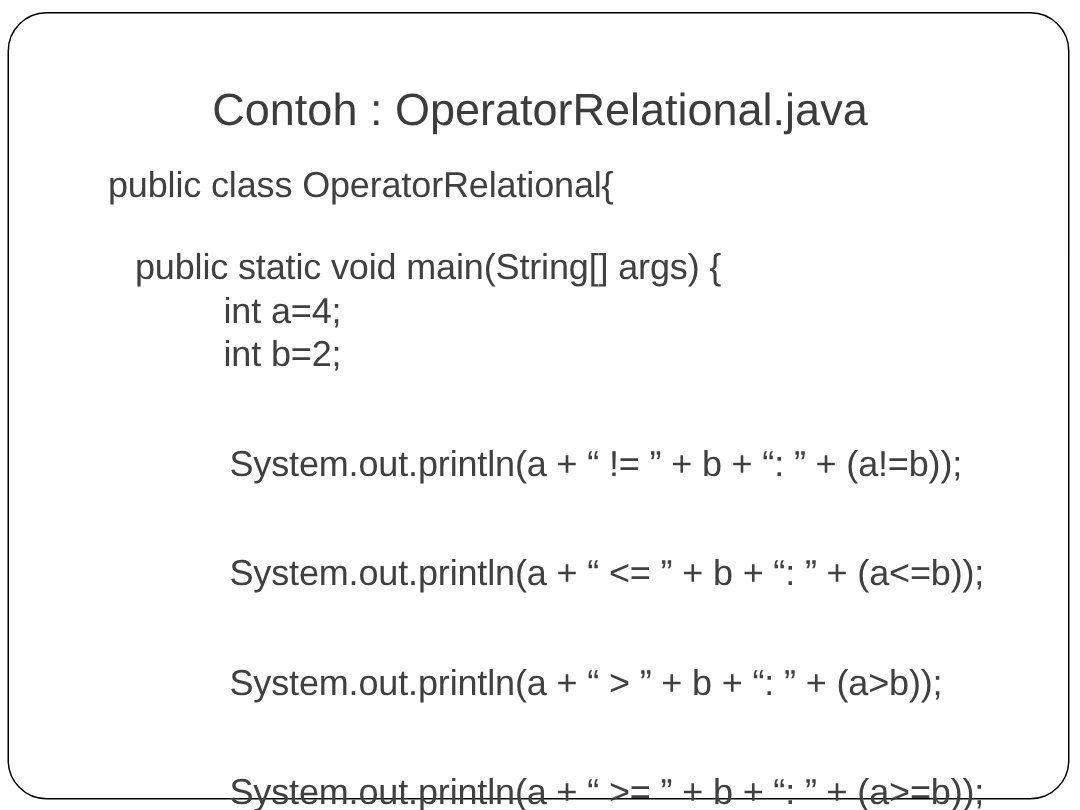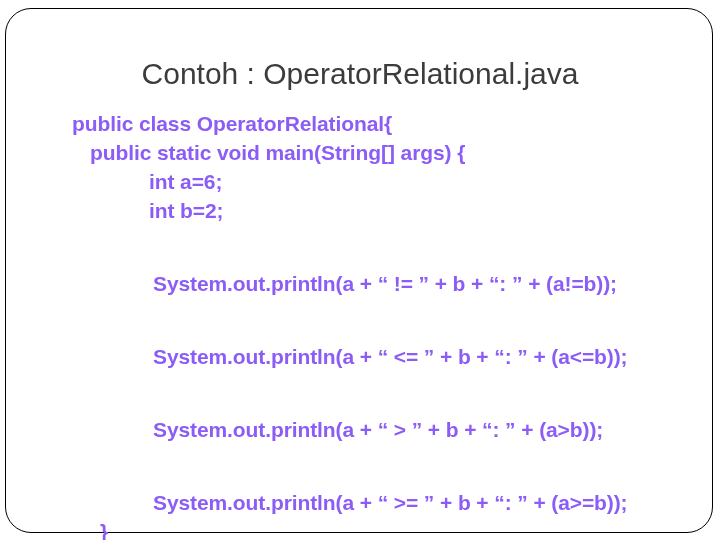--- a/index.html
+++ b/index.html
@@ -41,47 +41,47 @@
     letter-spacing: 0px;
     white-space: nowrap;
   }
   #code-block {
     position: absolute;
     left: 72px;
     top: 109px;
     width: 620px;
   }
   .code-line {
-    font-size: 21px;
+    font-size: 24px;
     line-height: 29px;
-    color: #8b5cf6;
+    color: #404040;
     white-space: pre;
-    font-weight: 700;
+    font-weight: 400;
     letter-spacing: -0.1px;
   }
   .ind-0 { padding-left: 0px; }
-  .ind-1 { padding-left: 18px; }
+  .ind-1 { padding-left: 18px; margin-top: 26px; }
   .ind-2 { padding-left: 77px; }
   .ind-3 { padding-left: 81px; margin-top: 44px; }
   .ind-brace-inner { padding-left: 28px; }
   .ind-brace-outer { padding-left: 5px; }
 </style>
 </head>
 <body>
 
 <div id="slide">
 
   <div id="slide-frame"></div>
 
   <div id="slide-title">Contoh : OperatorRelational.java</div>
 
   <div id="code-block">
       <div class="code-line ind-0">public class OperatorRelational{</div>
       <div class="code-line ind-1">public static void main(String[] args) {</div>
-      <div class="code-line ind-2">int a=6;</div>
+      <div class="code-line ind-2">int a=4;</div>
       <div class="code-line ind-2">int b=2;</div>
       <div class="code-line ind-3">System.out.println(a + “ != ” + b + “: ” + (a!=b));</div>
       <div class="code-line ind-3">System.out.println(a + “ &lt;= ” + b + “: ” + (a&lt;=b));</div>
       <div class="code-line ind-3">System.out.println(a + “ &gt; ” + b + “: ” + (a&gt;b));</div>
       <div class="code-line ind-3">System.out.println(a + “ &gt;= ” + b + “: ” + (a&gt;=b));</div>
       <div class="code-line ind-brace-inner">}</div>
       <div class="code-line ind-brace-outer">}</div>
     </div>
 
 </div>

